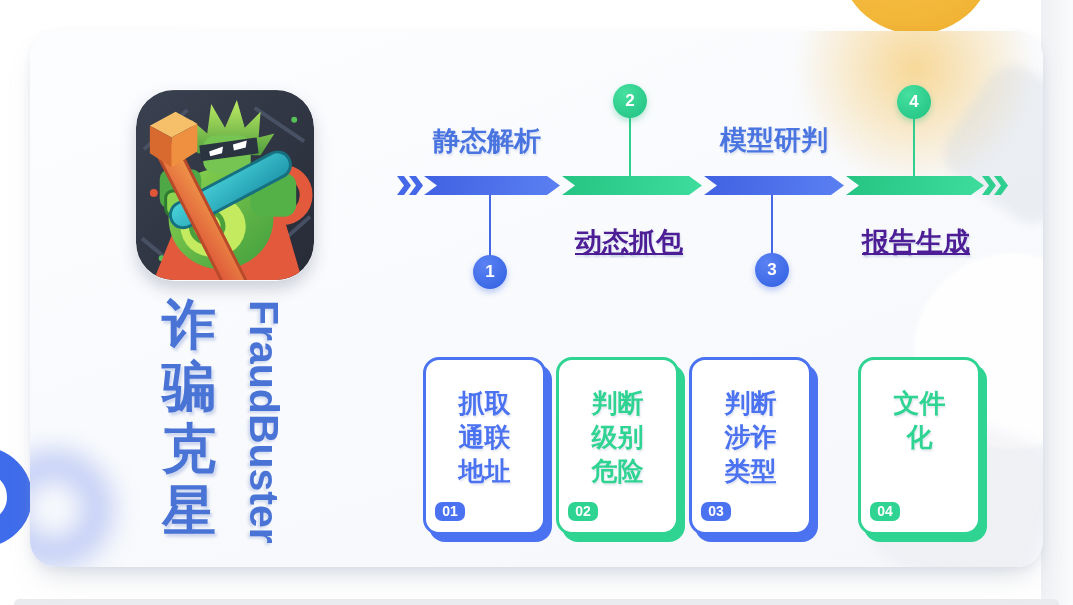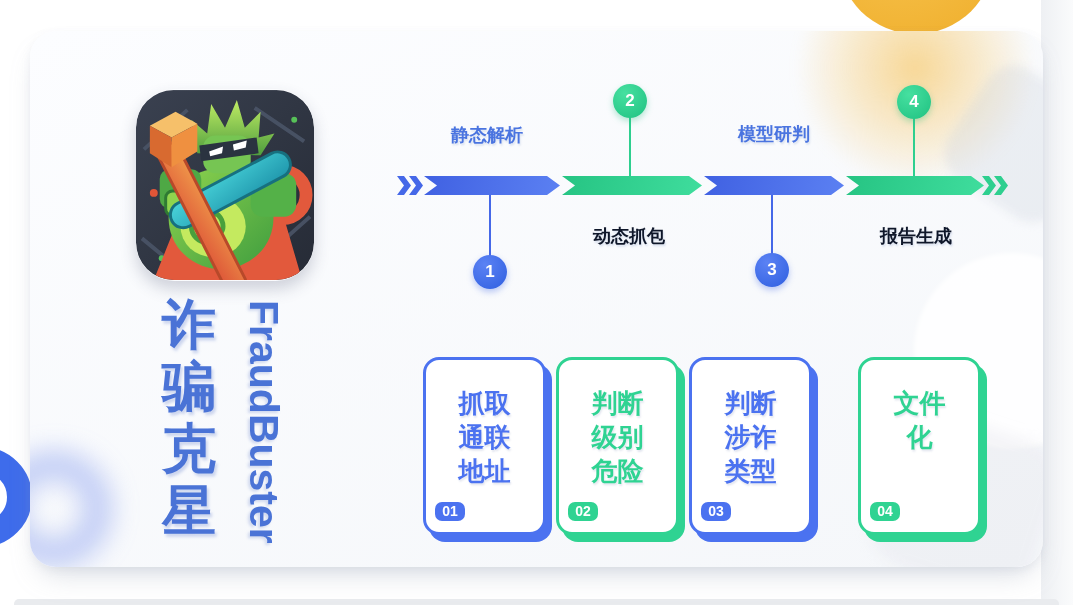--- a/index.html
+++ b/index.html
@@ -60,24 +60,24 @@
   .tl-line { position:absolute; width:2px; }
   .tl-line.blue  { background:#4568e8; }
   .tl-line.green { background:#2ecf8f; }
   .tl-circle { position:absolute; width:34px; height:34px; border-radius:50%;
     display:flex; align-items:center; justify-content:center;
     color:#fff; font-weight:700; font-size:17px; }
   .tl-circle.blue  { background:radial-gradient(circle at 35% 28%,#5b82f4,#2f5fe0);
     box-shadow:0 3px 6px rgba(60,100,230,.35); }
   .tl-circle.green { background:radial-gradient(circle at 35% 28%,#46e0a0,#1fc181);
     box-shadow:0 3px 6px rgba(40,190,130,.35); }
-  .tl-label { position:absolute; width:200px; text-align:center; font-weight:700; font-size:18px;
+  .tl-label { position:absolute; width:200px; text-align:center; font-weight:700; font-size:27px;
     text-shadow:1px 2px 2px rgba(80,110,180,.18); }
   .tl-label.blue  { color:#4a74e0; }
-  .tl-label.green { color:#0f172a; }
+  .tl-label.green { color:#4c1d95;text-decoration:underline; }
 
   
   .feature-card { position:absolute; top:357px; width:123px; height:178px; background:#ffffff;
     border-radius:16px; padding-top:26px; text-align:center; }
   .feature-card.blue  { border:3px solid #4b72f0; box-shadow:6px 7px 0 0 #4b72f0; }
   .feature-card.green { border:3px solid #2fd392; box-shadow:6px 7px 0 0 #2fd392; }
   .feature-line { font-size:26px; font-weight:700; line-height:34px;
     text-shadow:1px 2px 2px rgba(70,90,150,.15); }
   .feature-card.blue  .feature-line { color:#4b72f0; }
   .feature-card.green .feature-line { color:#2fd392; }

